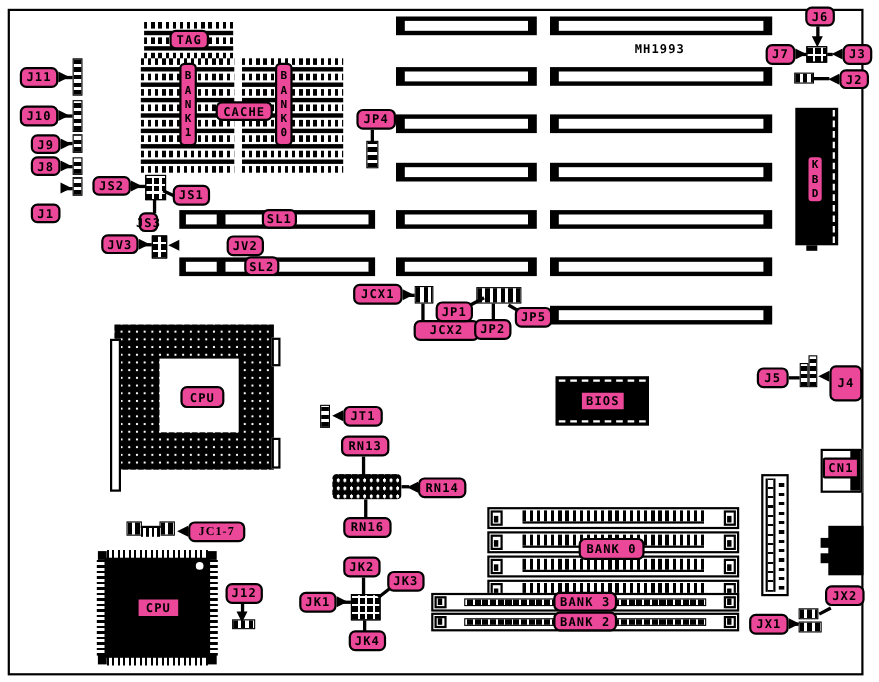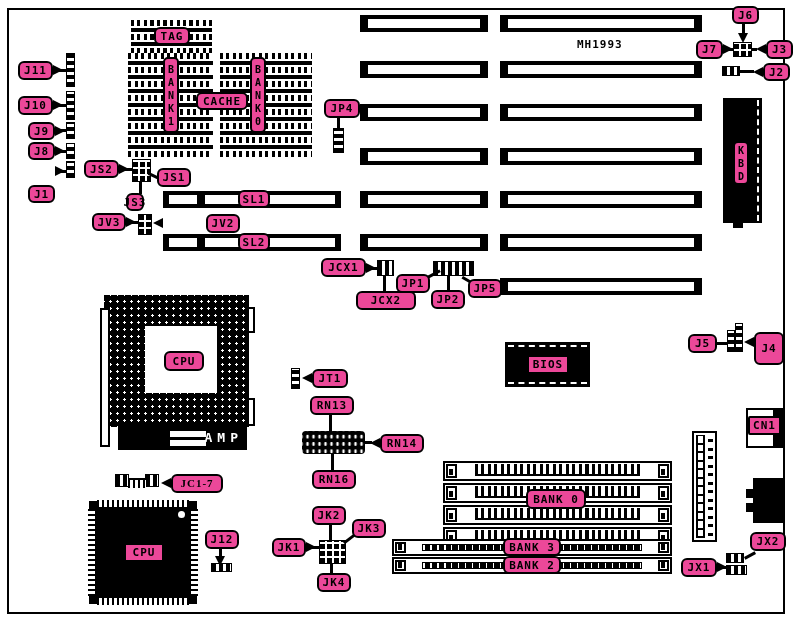--- a/index.html
+++ b/index.html
@@ -108,21 +108,21 @@
 
   <div class="slot" style="left:163px;top:191px;width:178px;height:17px;">
     <div class="sw" style="left:6px;width:28px;"></div>
       <div class="sw" style="left:42px;right:6px;"></div>
   </div>
   <div class="slot" style="left:163px;top:234px;width:178px;height:17px;">
     <div class="sw" style="left:6px;width:28px;"></div>
       <div class="sw" style="left:42px;right:6px;"></div>
   </div>
   <div class="lbl" style="left:238px;top:190px;width:32px;height:18px;">SL1</div>
-  <div class="lbl" style="left:238px;top:233px;width:32px;height:18px;">SL2</div>
+  <div class="lbl" style="left:222px;top:233px;width:32px;height:18px;">SL2</div>
 
   <div class="chips" style="left:131px;top:20px;width:81px;">
     <div class="crow"></div>
       <div class="cbar"></div>
       <div class="crow"></div>
       <div class="cbar"></div>
       <div class="crow"></div>
   </div>
   <div class="chips" style="left:128px;top:53px;width:85px;">
     <div class="crow"></div>
@@ -232,42 +232,38 @@
   </div>
   <div class="lbl vlbl" style="left:733px;top:141px;width:16px;height:44px;">K
 B
 D</div>
 
   <div class="lbl" style="left:321px;top:258px;width:45px;height:19px;">JCX1</div>
   <div class="tri r" style="left:366px;top:263px;"></div>
   <div class="line" style="left:368px;top:267px;width:9px;height:3px;"></div>
   <div class="hconn" style="left:377px;top:260px;width:17px;height:16px;"></div>
   <div class="line" style="left:383px;top:276px;width:3px;height:15px;"></div>
-  <div class="lbl" style="left:356px;top:291px;width:60px;height:19px;">JCX2</div>
+  <div class="lbl" style="left:376px;top:291px;width:60px;height:19px;">JCX2</div>
 
   <div class="hconn" style="left:433px;top:261px;width:41px;height:15px;"></div>
   <div class="lbl" style="left:396px;top:274px;width:34px;height:19px;">JP1</div>
   <div class="diag" style="left:427px;top:276px;width:14px;transform:rotate(-28deg);"></div>
   <div class="lbl" style="left:431px;top:290px;width:34px;height:19px;">JP2</div>
   <div class="line" style="left:447px;top:276px;width:3px;height:14px;"></div>
   <div class="lbl" style="left:468px;top:279px;width:34px;height:19px;">JP5</div>
   <div class="diag" style="left:463px;top:276px;width:17px;transform:rotate(30deg);"></div>
 
   <div class="pga" style="left:104px;top:295px;width:145px;height:132px;">
     <div class="abs" style="left:41px;top:31px;width:72px;height:67px;background:#fff;"></div>
   </div>
   <div class="whitebox" style="left:100px;top:308px;width:10px;height:139px;"></div>
   <div class="whitebox" style="left:247px;top:307px;width:8px;height:26px;"></div>
   <div class="whitebox" style="left:247px;top:398px;width:8px;height:28px;"></div>
   <div class="lbl" style="left:164px;top:351px;width:40px;height:20px;">CPU</div>
 
-  <div class="abs" style="left:118px;top:426px;width:129px;height:24px;background:#000;">
-    <div class="abs" style="left:52px;top:5px;width:36px;height:15px;background:linear-gradient(#fff 0 6px,#000 6px 9px,#fff 9px 15px);"></div>
-    <div class="abs" style="right:4px;top:4px;color:#fff;font-weight:bold;font-size:13px;letter-spacing:5px;">AMP</div>
-  </div>
 
   <div class="vhdr" style="left:291px;top:368px;width:9px;height:21px;"></div>
   <div class="lbl" style="left:312px;top:369px;width:36px;height:19px;">JT1</div>
   <div class="tri l" style="left:302px;top:373px;"></div>
   <div class="lbl" style="left:310px;top:396px;width:44px;height:19px;">RN13</div>
   <div class="line" style="left:329px;top:415px;width:3px;height:17px;"></div>
   <div class="dots" style="left:302px;top:431px;width:63px;height:23px;"></div>
   <div class="lbl" style="left:380px;top:434px;width:44px;height:19px;">RN14</div>
   <div class="tri l" style="left:370px;top:438px;"></div>
   <div class="line" style="left:365px;top:441px;width:7px;height:3px;"></div>

